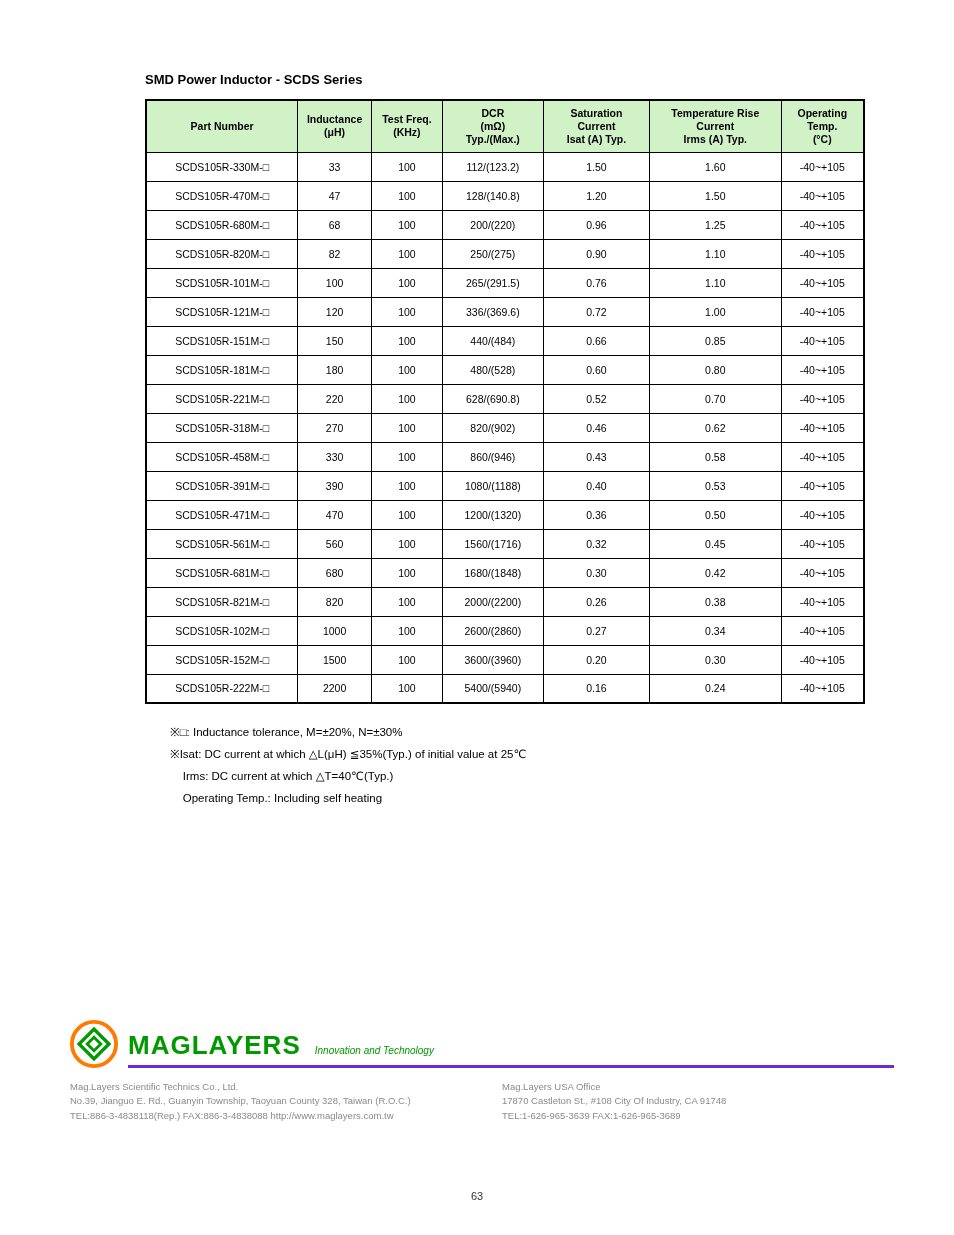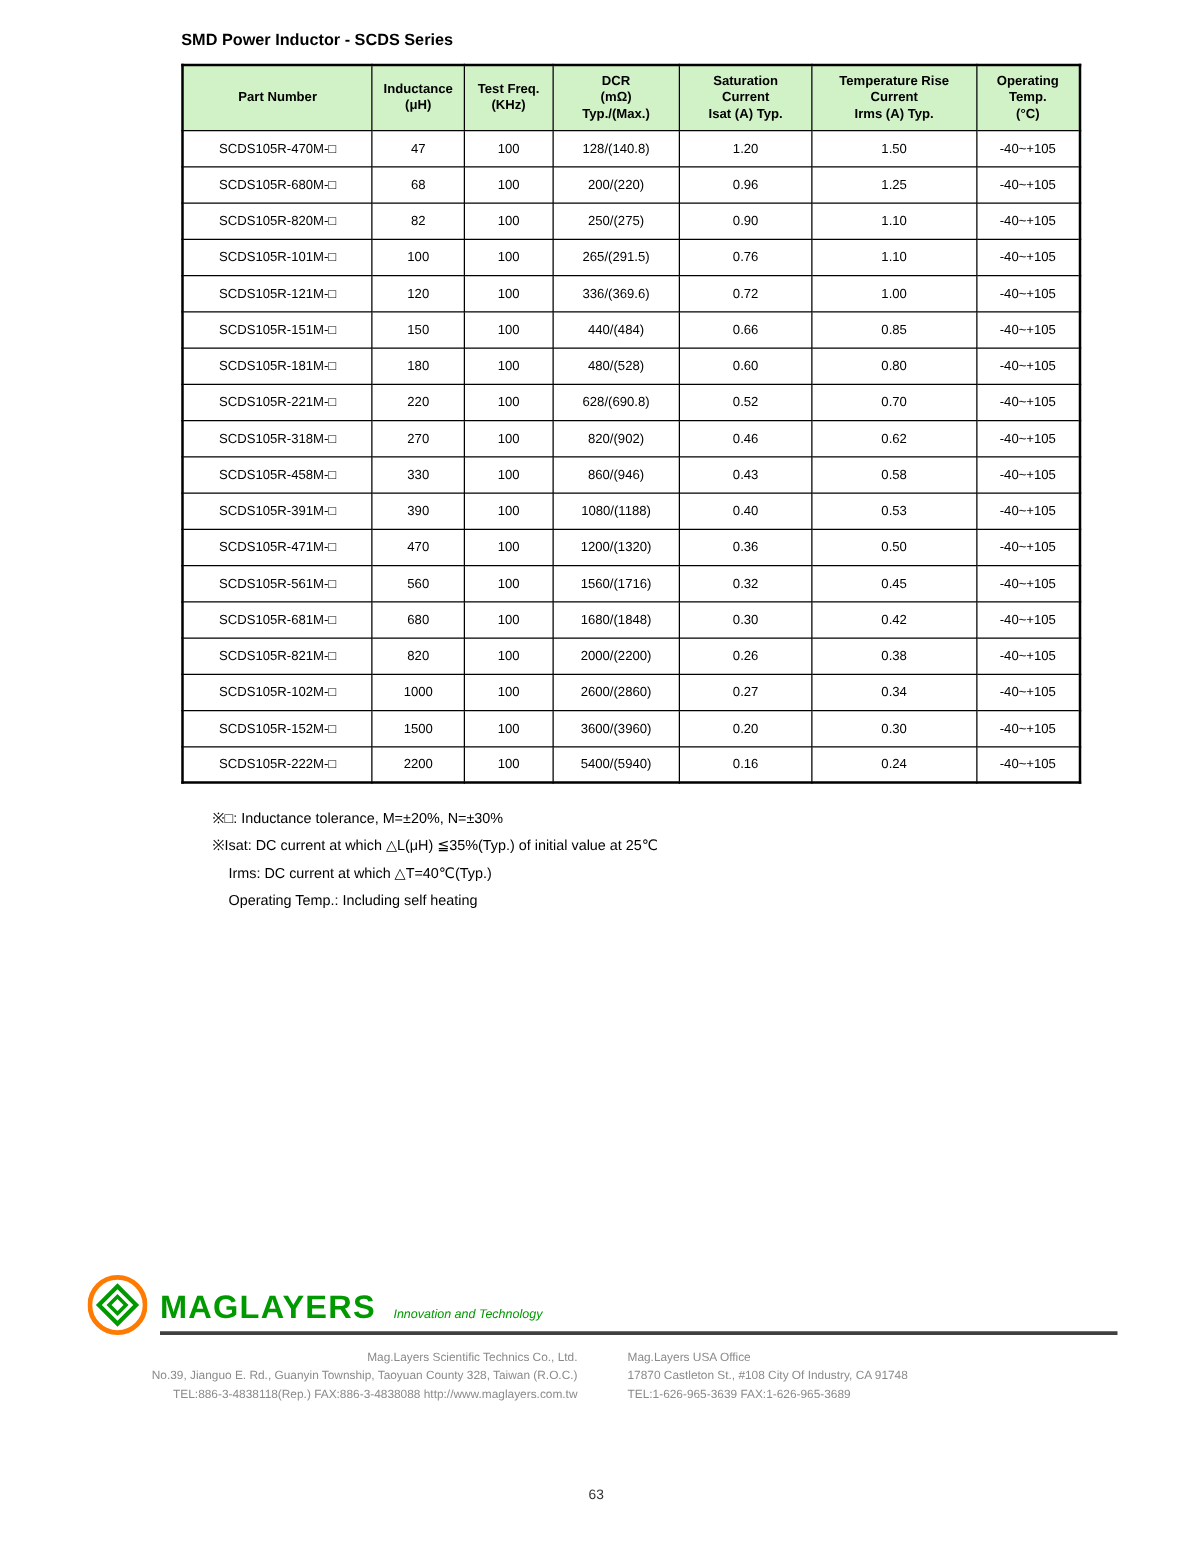--- a/index.html
+++ b/index.html
@@ -5,21 +5,21 @@
   * { box-sizing: border-box; }
   body {
     margin: 0;
     padding: 0;
     background: #fff;
     font-family: Arial, "Helvetica Neue", sans-serif;
     color: #000;
     width: 954px;
   }
   .page {
-    padding: 24px 70px 40px 70px;
+    padding: 72px 70px 40px 70px;
     position: relative;
     min-height: 1235px;
   }
   .title {
     font-size: 13px;
     font-weight: bold;
     margin-bottom: 12px;
     margin-left: 75px;
   }
   .tbl-wrap {
@@ -67,21 +67,21 @@
     right: 60px;
     top: 1020px;
   }
   .footer .logo-row {
     display: flex;
     align-items: flex-end;
     gap: 10px;
   }
   .footer .brand-block {
     flex: 1;
-    border-bottom: 3px solid #404040;
+    border-bottom: 3px solid #6d28d9;
     padding-bottom: 4px;
     display: flex;
     align-items: baseline;
     gap: 14px;
   }
   .footer .brand {
     font-size: 26px;
     font-weight: bold;
     letter-spacing: 1px;
     color: #009900;
@@ -92,21 +92,21 @@
     color: #009900;
   }
   .footer .addr {
     margin-top: 12px;
     font-size: 9.5px;
     color: #8a8a8a;
     line-height: 1.5;
     display: flex;
     gap: 40px;
   }
-  .footer .addr .col { flex: 1; text-align: right; }
+  .footer .addr .col { flex: 1; }
   .footer .addr .col:last-child { text-align: left; }
   .logo-svg { width: 48px; height: 48px; flex-shrink: 0; }
   .pagenum {
     position: absolute;
     top: 1190px;
     left: 0;
     width: 954px;
     text-align: center;
     font-size: 11px;
     color: #333;
@@ -134,20 +134,29 @@
           <th>Part Number</th>
           <th>Inductance<br>(μH)</th>
           <th>Test Freq.<br>(KHz)</th>
           <th>DCR<br>(mΩ)<br>Typ./(Max.)</th>
           <th>Saturation<br>Current<br>Isat (A) Typ.</th>
           <th>Temperature Rise<br>Current<br>Irms (A) Typ.</th>
           <th>Operating<br>Temp.<br>(°C)</th>
         </tr>
       </thead>
       <tbody id="spec-body">
+          <tr>
+            <td>SCDS105R-330M-□</td>
+            <td>33</td>
+            <td>100</td>
+            <td>112/(123.2)</td>
+            <td>1.50</td>
+            <td>1.60</td>
+            <td>-40~+105</td>
+          </tr>
           <tr>
             <td>SCDS105R-470M-□</td>
             <td>47</td>
             <td>100</td>
             <td>128/(140.8)</td>
             <td>1.20</td>
             <td>1.50</td>
             <td>-40~+105</td>
           </tr>
           <tr>

